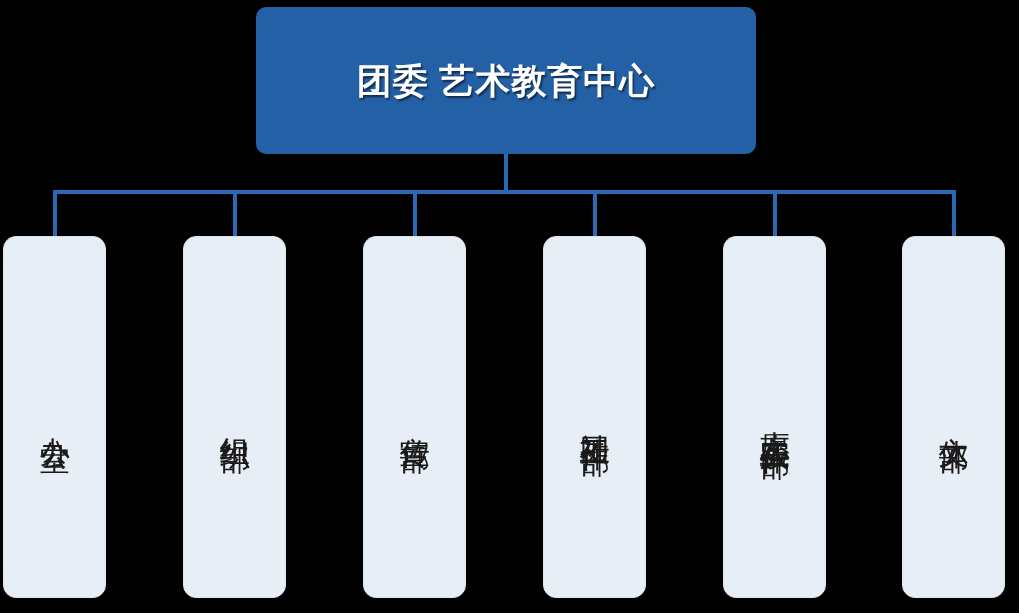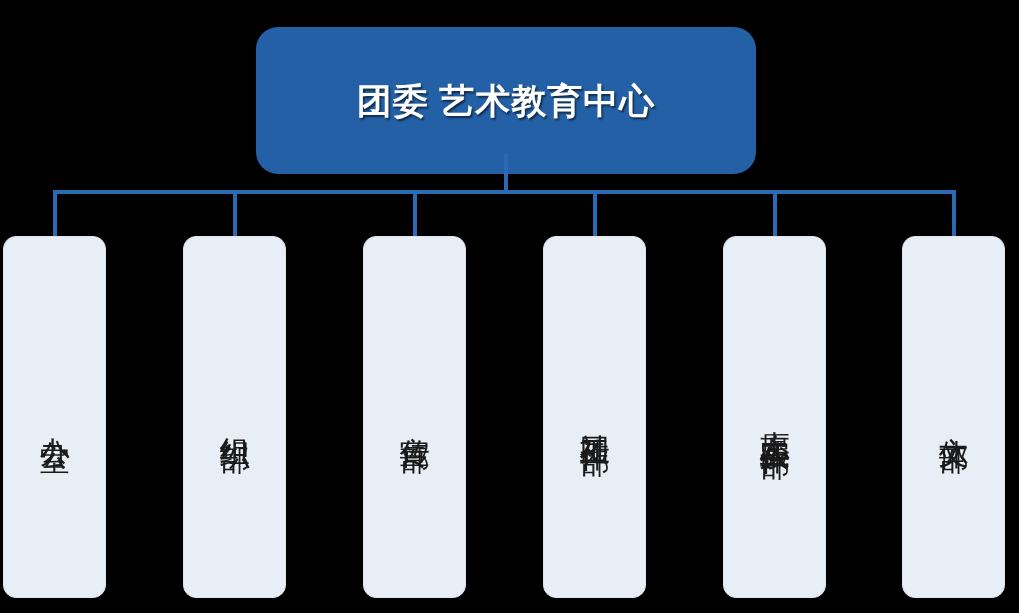--- a/index.html
+++ b/index.html
@@ -19,26 +19,25 @@
   }
 
   
   .root-node {
     position: absolute;
     left: 256px;
     top: 7px;
     width: 500px;
     height: 147px;
     background: #2360a5;
-    border-radius: 22px;
+    border-radius: 10px;
     display: flex;
     align-items: center;
     justify-content: center;
     box-sizing: border-box;
-    margin-top: 20px;
   }
   .root-label {
     color: #ffffff;
     font-size: 35px;
     font-weight: bold;
     letter-spacing: 1px;
     line-height: 1.2;
     text-shadow: 1.5px 1.5px 2px rgba(0,0,0,0.55);
     white-space: nowrap;
   }

